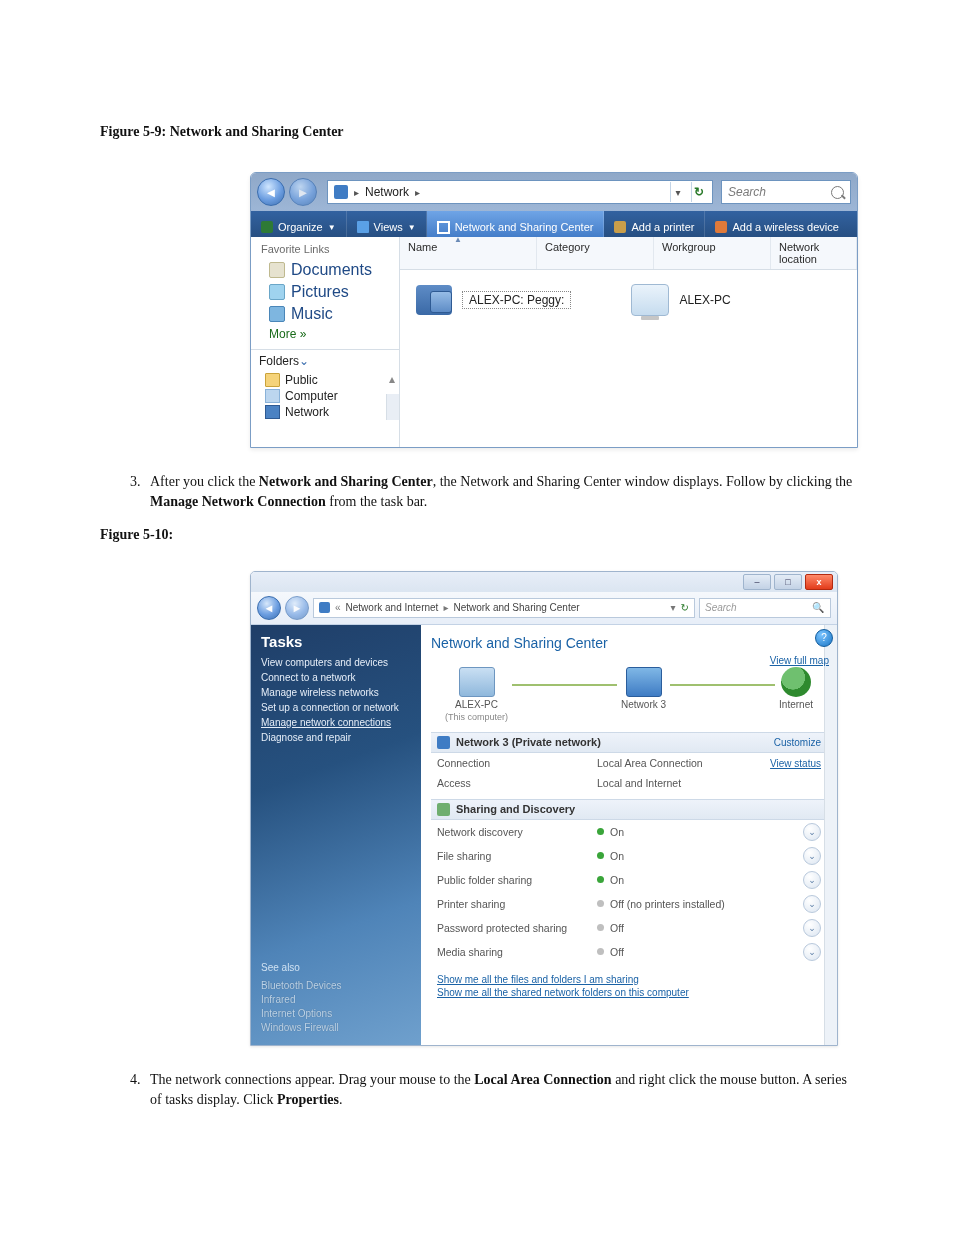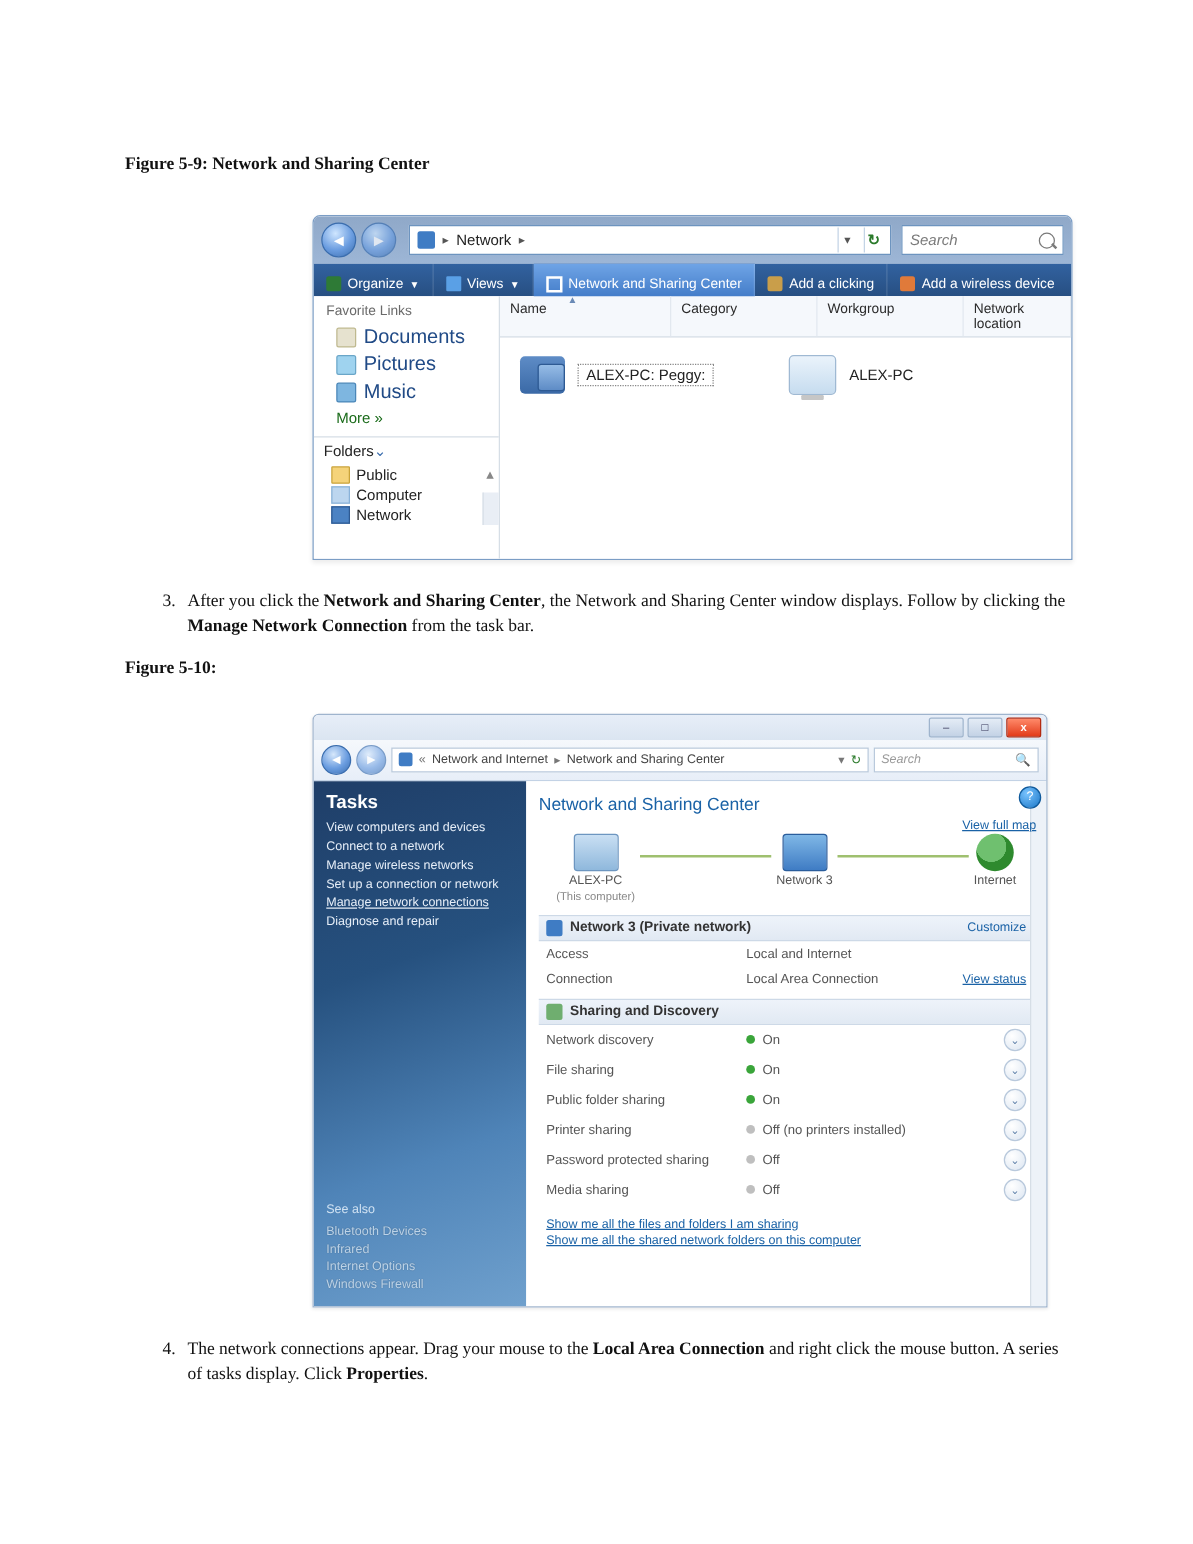--- a/index.html
+++ b/index.html
@@ -298,21 +298,21 @@
       <span class="tb-icon icon-views"></span>
       <span>Views</span>
       <span class="tb-tri">▼</span>
     </div>
     <div class="tbtn selected">
       <span class="tb-icon icon-nsc"></span>
       <span>Network and Sharing Center</span>
     </div>
     <div class="tbtn">
       <span class="tb-icon icon-printer"></span>
-      <span>Add a clicking</span>
+      <span>Add a printer</span>
     </div>
     <div class="tbtn" style="border-right:none">
       <span class="tb-icon icon-wireless"></span>
       <span>Add a wireless device</span>
     </div>
   </div>
 
   <div class="body">
     <div class="navpane">
       <div class="fav-header">Favorite Links</div>
@@ -457,28 +457,28 @@
       </div>
 
       <div class="panel-hdr">
         <span class="left">
               <span class="ico-sm net"></span>
               <b>Network 3 (Private network)</b>
             </span>
         <a class="link">Customize</a>
       </div>
       <div class="kv">
+        <span class="k">Connection</span>
+        <span class="v">Local Area Connection</span>
+        <span class="act"><a class="link und">View status</a></span>
+      </div>
+      <div class="kv">
         <span class="k">Access</span>
         <span class="v">Local and Internet</span>
         <span class="act"></span>
-      </div>
-      <div class="kv">
-        <span class="k">Connection</span>
-        <span class="v">Local Area Connection</span>
-        <span class="act"><a class="link und">View status</a></span>
       </div>
 
       <div class="panel-hdr" style="margin-top:6px">
         <span class="left">
               <span class="ico-sm share"></span>
               <b>Sharing and Discovery</b>
             </span>
         <span></span>
       </div>
 

